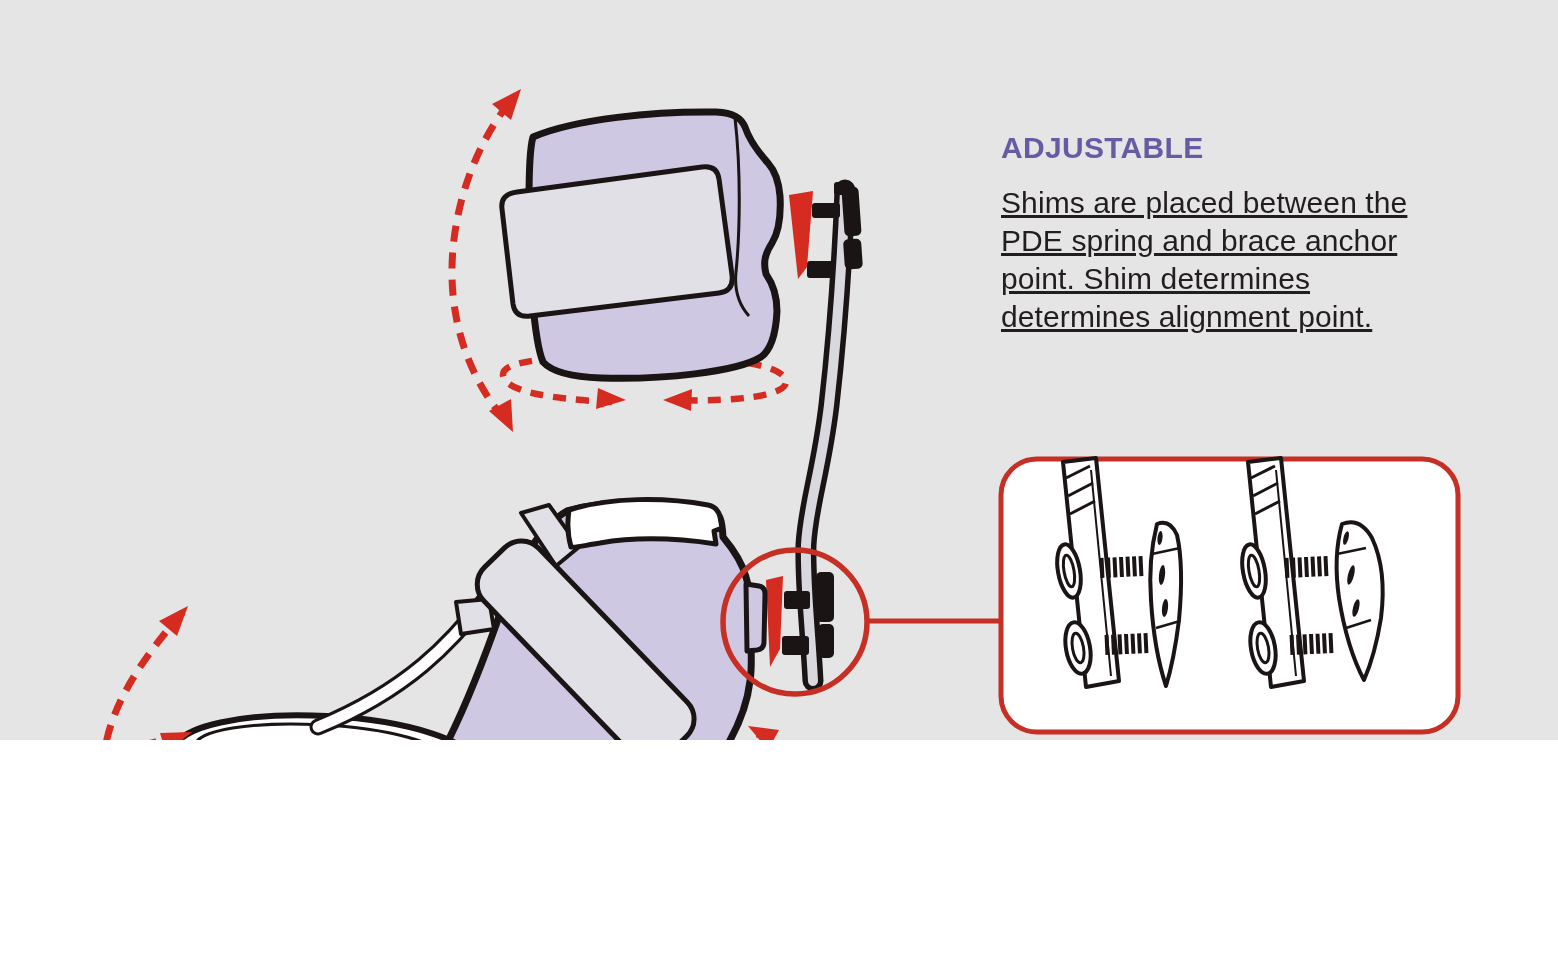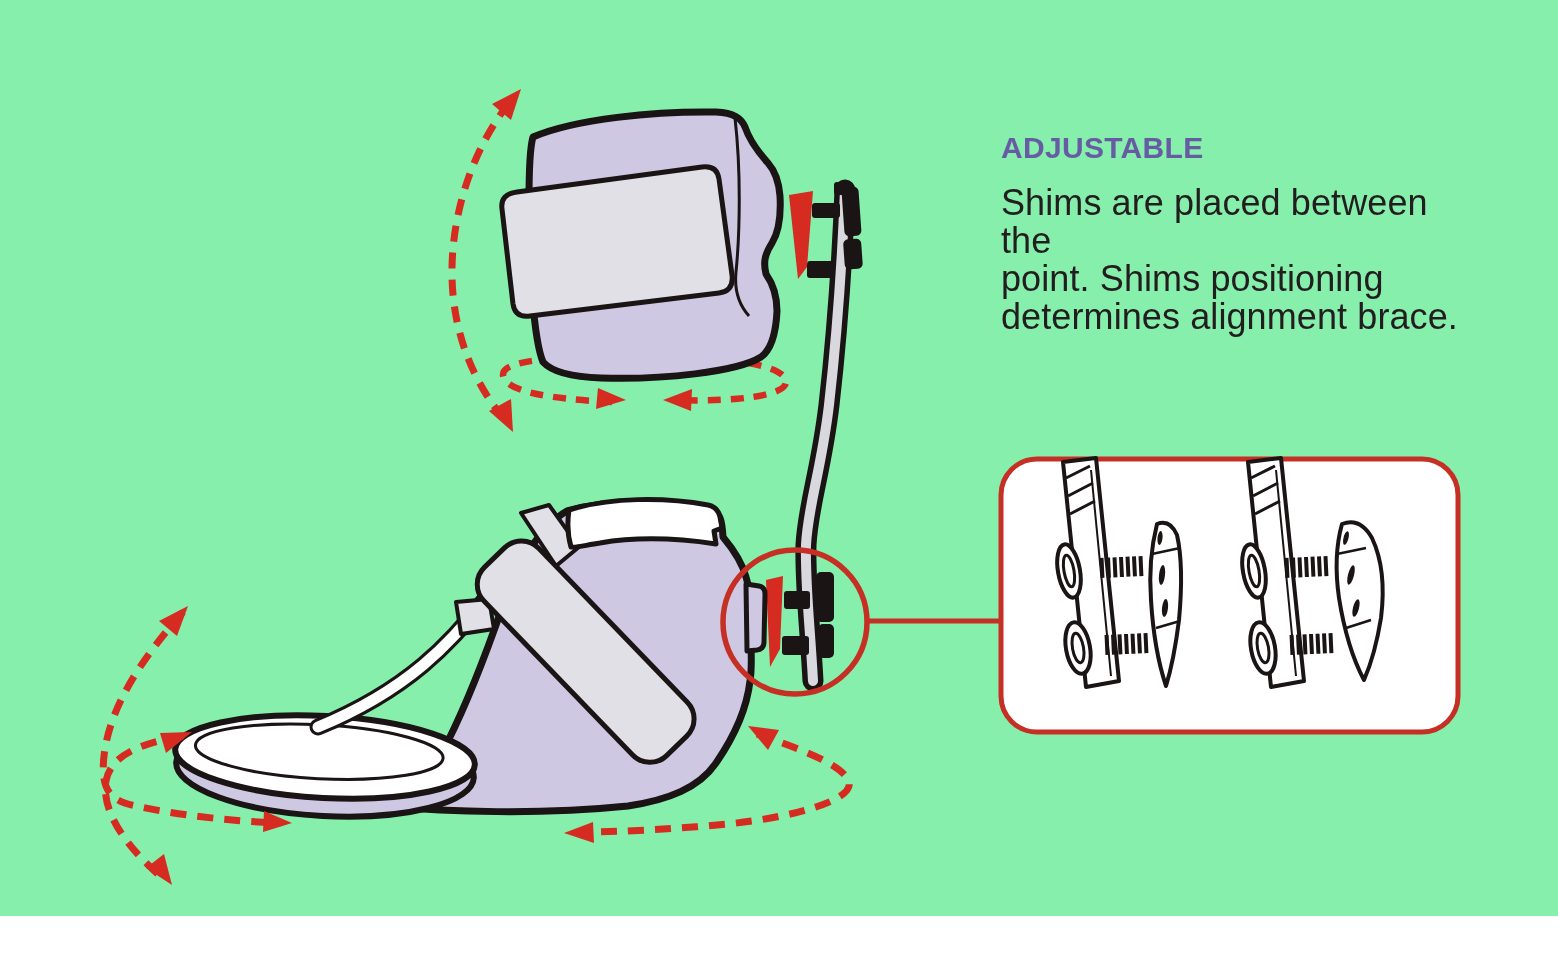--- a/index.html
+++ b/index.html
@@ -1,29 +1,30 @@
 <!DOCTYPE html>
 <html><head>
 <meta charset="utf-8">
 <style>
   html,body{margin:0;padding:0;background:#ffffff;}
   .stage{
-    position:relative;width:1558px;height:916px;background:#86efac;overflow:hidden;
+    position:relative;width:1558px;height:740px;background:#e5e5e5;overflow:hidden;
     font-family:"Liberation Sans",sans-serif;
   }
   .diagram-svg{position:absolute;left:0;top:0;width:1558px;height:970px;}
   .text-block{position:absolute;left:1001px;top:128px;width:480px;}
   .title-line{
     font-size:30px;font-weight:bold;line-height:39px;letter-spacing:.3px;
     color:#675CA4;
   }
   .body-copy{margin-top:17px;}
   .body-line{
-    font-size:36px;font-weight:400;line-height:38px;letter-spacing:.1px;
+    font-size:30px;font-weight:400;line-height:38px;letter-spacing:.1px;
     color:#221D1E;
+    text-decoration:underline;
   }
 </style>
 </head>
 <body>
 
 <div class="stage">
 
   <svg class="diagram-svg" viewBox="0 0 1558 970" xmlns="http://www.w3.org/2000/svg">
 
     <g>
@@ -191,18 +192,19 @@
       </g>
     </g>
   </svg>
 
   <div class="text-block">
     <div>
       <div class="title-line">ADJUSTABLE</div>
     </div>
     <div class="body-copy">
       <div class="body-line">Shims are placed between the</div>
-      <div class="body-line">point. Shims positioning</div>
-      <div class="body-line">determines alignment brace.</div>
+      <div class="body-line">PDE spring and brace anchor</div>
+      <div class="body-line">point. Shim determines</div>
+      <div class="body-line">determines alignment point.</div>
     </div>
   </div>
 
 </div>
 
 </body></html>

